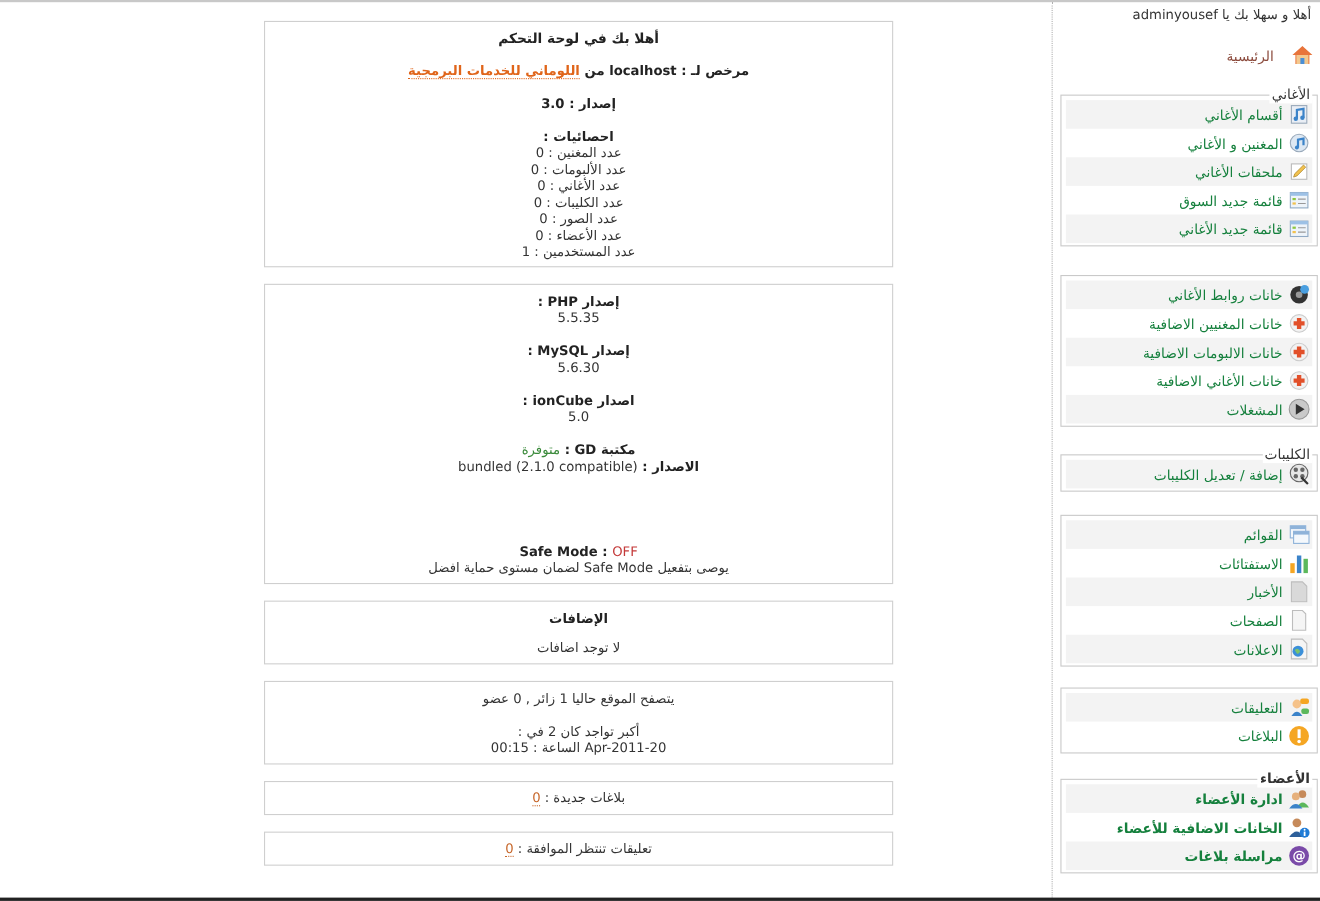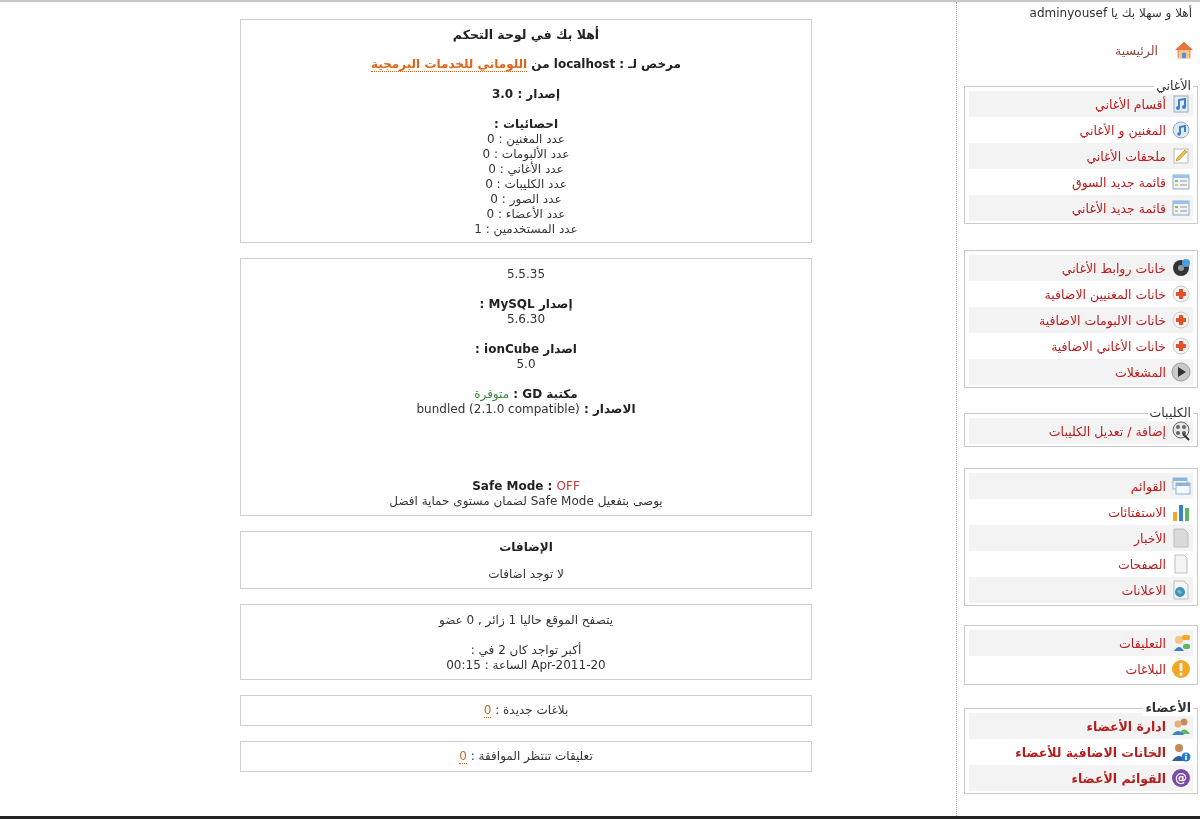--- a/index.html
+++ b/index.html
@@ -11,21 +11,21 @@
 
   
   .sidebar { position: absolute; top: 2px; left: 958px; width: 242px; height: 698px; direction: rtl; }
   .welcome { position: absolute; top: 4px; right: 8px; font-size: 12px; color: #333; white-space: nowrap; }
   .home { position: absolute; top: 38px; right: 6px; display: flex; align-items: center; gap: 16px; cursor: pointer; }
   .home .lbl { color: #8b4a3c; font-size: 12.5px; }
   .group { position: absolute; right: 2px; width: 234px; border: 1px solid #c9c9c9; padding: 4px 4px 2px 4px; }
   .group-title { position: absolute; top: -9px; right: 4px; background: #fff; padding: 0 2px; font-size: 12.5px; color: #333; line-height: 16px; }
   .item { display: flex; align-items: center; height: 26px; padding-right: 2px; gap: 5px; cursor: pointer; }
   .item.shade { background: #f3f3f3; }
-  .item .lbl { color: #b91c1c; font-size: 12.5px; white-space: nowrap; }
+  .item .lbl { color: #15803d; font-size: 12.5px; white-space: nowrap; }
   .ico { width: 20px; height: 20px; flex: 0 0 20px; display: flex; align-items: center; justify-content: center; }
 
   
   .main { position: absolute; left: 240px; top: 19px; width: 572px; direction: rtl; }
   .box { border: 1px solid #cfcfcf; text-align: center; margin-bottom: 15px; padding: 6px 6px; line-height: 15px; }
   .b { font-weight: bold; color: #222; }
   .orange { color: #e0651a; font-weight: bold; border-bottom: 1px dotted #e0651a; }
   .green { color: #3a8a3a; }
   .red { color: #c43a3a; text-align: right; }
   .num-link { color: #c7672b; border-bottom: 1px dotted #c7672b; }
@@ -53,20 +53,21 @@
     <div>عدد المغنين : 0</div>
     <div>عدد الألبومات : 0</div>
     <div>عدد الأغاني : 0</div>
     <div>عدد الكليبات : 0</div>
     <div>عدد الصور : 0</div>
     <div>عدد الأعضاء : 0</div>
     <div>عدد المستخدمين : 1</div>
   </div>
 
   <div class="box" style="padding-top:8px;">
+    <div class="b">إصدار PHP :</div>
     <div>5.5.35</div>
     <div class="gap"></div>
     <div class="b">إصدار MySQL :</div>
     <div>5.6.30</div>
     <div class="gap"></div>
     <div class="b">اصدار ionCube :</div>
     <div>5.0</div>
     <div class="gap"></div>
     <div>
       <span class="b">مكتبة GD : </span><span class="green">متوفرة</span>
@@ -342,18 +343,18 @@
         </span>
       <span class="lbl">الخانات الاضافية للأعضاء</span>
     </div>
     <div class="item shade">
       <span class="ico">
           <svg width="20" height="20" viewBox="0 0 20 20">
             <circle cx="10" cy="10" r="9" fill="#7a4aa8"></circle>
             <text x="10" y="14" font-size="12" text-anchor="middle" fill="#fff" font-family="DejaVu Sans, sans-serif">@</text>
           </svg>
         </span>
-      <span class="lbl">القوائم الأعضاء</span>
+      <span class="lbl">مراسلة بلاغات</span>
     </div>
   </div>
 </div>
 
 <div class="bottombar"></div>
 
 </body></html>

